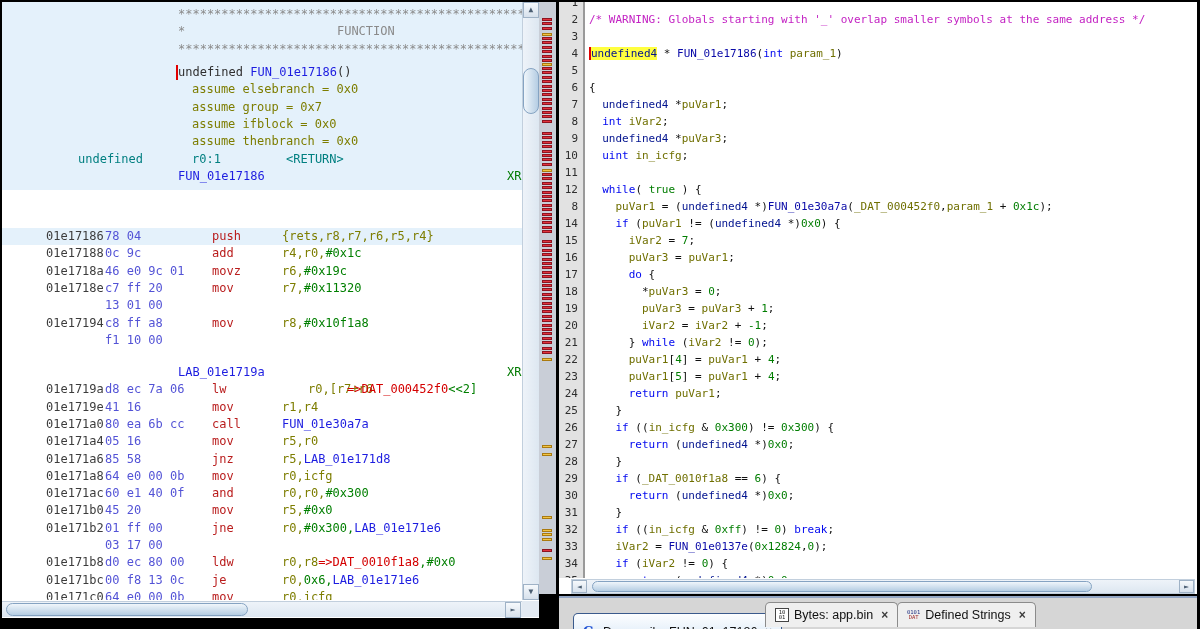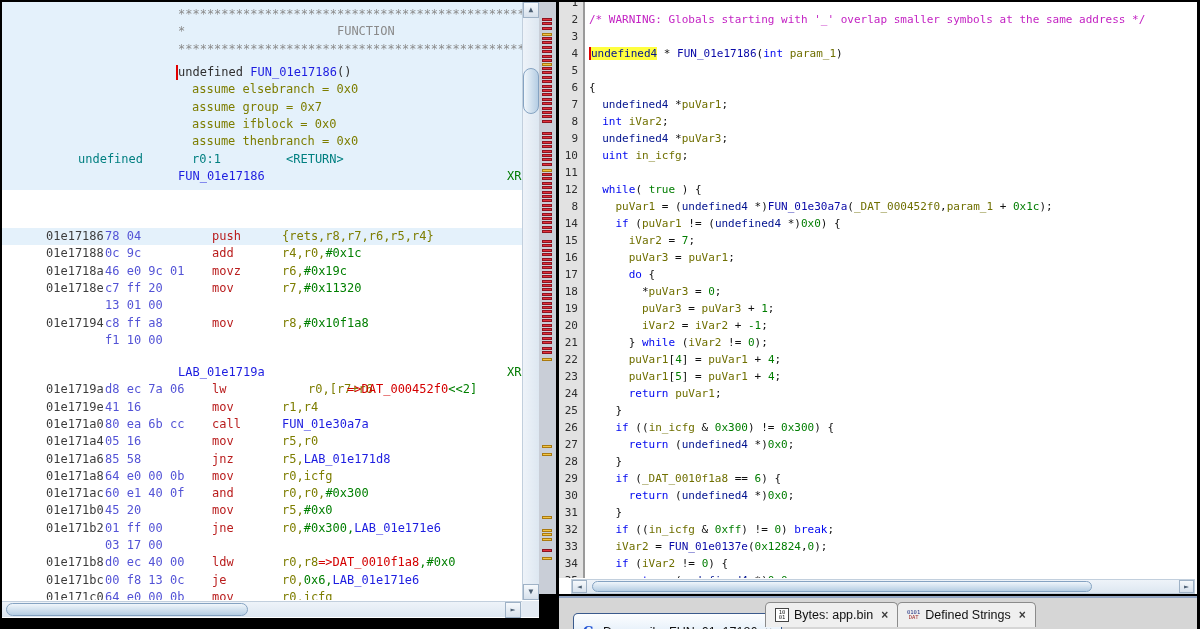--- a/index.html
+++ b/index.html
@@ -95,21 +95,21 @@
       <div class="lrow" style="top: 379.3px;"><span class="addr" style="left: 44px;">01e1719a</span><span class="bytes" style="left: 103px;">d8 ec 7a 06</span><span class="mn" style="left: 210px;">lw</span><span class="reg" style="left: 280px; margin-left: 26px;">r0,[r7+r6</span><span class="dat" style="left: 345.07px;">=&gt;DAT_000452f0</span><span class="imm" style="left: 446.29px;">&lt;&lt;2]</span></div>
       <div class="lrow" style="top: 396.6px;"><span class="addr" style="left: 44px;">01e1719e</span><span class="bytes" style="left: 103px;">41 16</span><span class="mn" style="left: 210px;">mov</span><span class="reg" style="left: 280px;">r1,r4</span></div>
       <div class="lrow" style="top: 413.9px;"><span class="addr" style="left: 44px;">01e171a0</span><span class="bytes" style="left: 103px;">80 ea 6b cc</span><span class="mn" style="left: 210px;">call</span><span class="lab" style="left: 280px;">FUN_01e30a7a</span></div>
       <div class="lrow" style="top: 431.2px;"><span class="addr" style="left: 44px;">01e171a4</span><span class="bytes" style="left: 103px;">05 16</span><span class="mn" style="left: 210px;">mov</span><span class="reg" style="left: 280px;">r5,r0</span></div>
       <div class="lrow" style="top: 448.5px;"><span class="addr" style="left: 44px;">01e171a6</span><span class="bytes" style="left: 103px;">85 58</span><span class="mn" style="left: 210px;">jnz</span><span class="reg" style="left: 280px;">r5,</span><span class="lab" style="left: 301.69px;">LAB_01e171d8</span></div>
       <div class="lrow" style="top: 465.8px;"><span class="addr" style="left: 44px;">01e171a8</span><span class="bytes" style="left: 103px;">64 e0 00 0b</span><span class="mn" style="left: 210px;">mov</span><span class="reg" style="left: 280px;">r0,icfg</span></div>
       <div class="lrow" style="top: 483.1px;"><span class="addr" style="left: 44px;">01e171ac</span><span class="bytes" style="left: 103px;">60 e1 40 0f</span><span class="mn" style="left: 210px;">and</span><span class="reg" style="left: 280px;">r0,r0,</span><span class="imm" style="left: 323.38px;">#0x300</span></div>
       <div class="lrow" style="top: 500.4px;"><span class="addr" style="left: 44px;">01e171b0</span><span class="bytes" style="left: 103px;">45 20</span><span class="mn" style="left: 210px;">mov</span><span class="reg" style="left: 280px;">r5,</span><span class="imm" style="left: 301.69px;">#0x0</span></div>
       <div class="lrow" style="top: 517.7px;"><span class="addr" style="left: 44px;">01e171b2</span><span class="bytes" style="left: 103px;">01 ff 00</span><span class="mn" style="left: 210px;">jne</span><span class="reg" style="left: 280px;">r0,</span><span class="imm" style="left: 301.69px;">#0x300,</span><span class="lab" style="left: 352.3px;">LAB_01e171e6</span></div>
       <div class="lrow" style="top: 535px;"><span class="bytes" style="left: 103px;">03 17 00</span></div>
-      <div class="lrow" style="top: 552.3px;"><span class="addr" style="left: 44px;">01e171b8</span><span class="bytes" style="left: 103px;">d0 ec 40 00</span><span class="mn" style="left: 210px;">ldw</span><span class="reg" style="left: 280px;">r0,r8</span><span class="dat" style="left: 316.15px;">=&gt;DAT_0010f1a8</span><span class="imm" style="left: 417.37px;">,#0x0</span></div>
+      <div class="lrow" style="top: 552.3px;"><span class="addr" style="left: 44px;">01e171b8</span><span class="bytes" style="left: 103px;">d0 ec 80 00</span><span class="mn" style="left: 210px;">ldw</span><span class="reg" style="left: 280px;">r0,r8</span><span class="dat" style="left: 316.15px;">=&gt;DAT_0010f1a8</span><span class="imm" style="left: 417.37px;">,#0x0</span></div>
       <div class="lrow" style="top: 569.6px;"><span class="addr" style="left: 44px;">01e171bc</span><span class="bytes" style="left: 103px; text-align: center;">00 f8 13 0c</span><span class="mn" style="left: 210px;">je</span><span class="reg" style="left: 280px;">r0,</span><span class="imm" style="left: 301.69px;">0x6,</span><span class="lab" style="left: 330.61px;">LAB_01e171e6</span></div>
       <div class="lrow" style="top: 586.9px;"><span class="addr" style="left: 44px;">01e171c0</span><span class="bytes" style="left: 103px;">64 e0 00 0b</span><span class="mn" style="left: 210px;">mov</span><span class="reg" style="left: 280px;">r0,icfg</span></div>
     </div>
 
   <div id="listing-vsb" class="sb-track">
     <div class="arrow-box" style="left:0;top:0;">▲</div>
     <div id="listing-vsb-thumb"></div>
     <div class="arrow-box" style="left:0;top:582px;">▼</div>
   </div>
 

